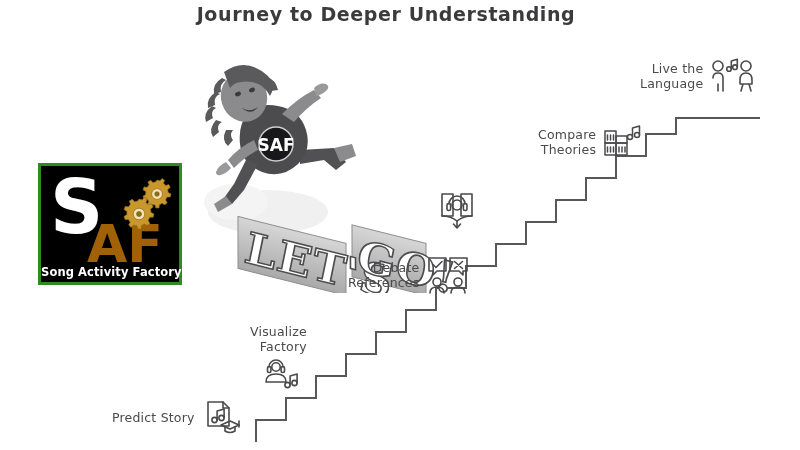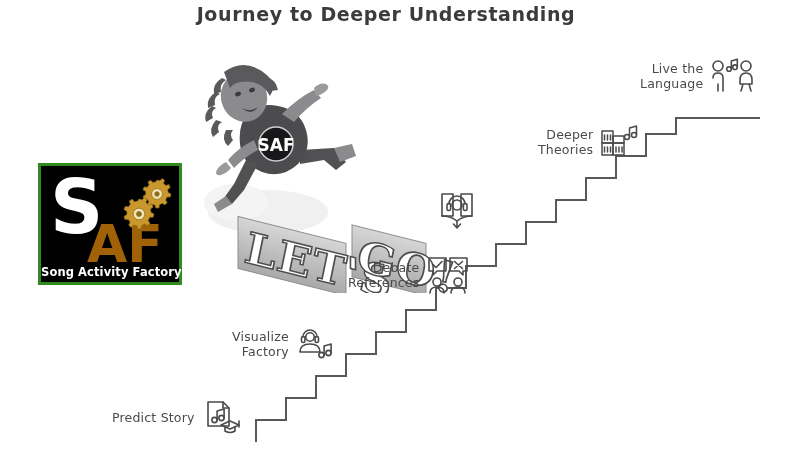--- a/index.html
+++ b/index.html
@@ -62,21 +62,21 @@
   }
   .step .lbl{
     font-family:"DejaVu Sans", sans-serif;
     font-size:12.5px;color:#4a4a4c;line-height:15px;
     text-align:right;
     letter-spacing:.2px;
   }
   .step .ico{margin-left:7px;display:block;flex:0 0 auto;}
 
   .step-predict  { left:112px; top:398px;justify-content:center; }
-  .step-visual   { left:232px; top:324px; }
+  .step-visual   { left:250px; top:324px;flex-direction:column; }
   .step-debate   { left:348px; top:256px;justify-content:space-between; }
   .step-reflect  { left:432px; top:190px; }
   .step-compare  { left:538px; top:122px; }
   .step-live     { left:640px; top:56px; }
 
   .watermark{
     position:absolute;right:46px;bottom:4px;
     font-family:"DejaVu Sans", sans-serif;
     font-size:6px;color:#e2e2e2;letter-spacing:.3px;
   }
@@ -240,21 +240,21 @@
         <rect x="24.4" y="13.5" width="3.6" height="7" rx="1.6"></rect>
         <circle cx="18" cy="15" r="5"></circle>
         <path d="M3,26 q9,0 15,5 q6,-5 15,-5"></path>
         <path d="M18,31 v7 M14.5,34 l3.5,4 l3.5,-4"></path>
       </g>
     </svg>
   </div>
 
   <div class="step step-compare">
     <div class="lbl">
-      <span>Deeper</span><br>
+      <span>Compare</span><br>
       <span>Theories</span>
     </div>
     <svg class="ico" width="42" height="40" viewBox="0 0 42 40">
       <g fill="none" stroke="#4a4a4c" stroke-width="1.5" stroke-linejoin="round" stroke-linecap="round">
         <rect x="2" y="9" width="11" height="12"></rect>
         <rect x="13" y="14" width="11" height="7"></rect>
         <rect x="2" y="21" width="11" height="12"></rect>
         <rect x="13" y="21" width="11" height="12"></rect>
         <path d="M4.5,13 v5 M7.5,13 v5 M10.5,13 v5"></path>
         <path d="M4.5,25 v5 M7.5,25 v5 M10.5,25 v5"></path>

